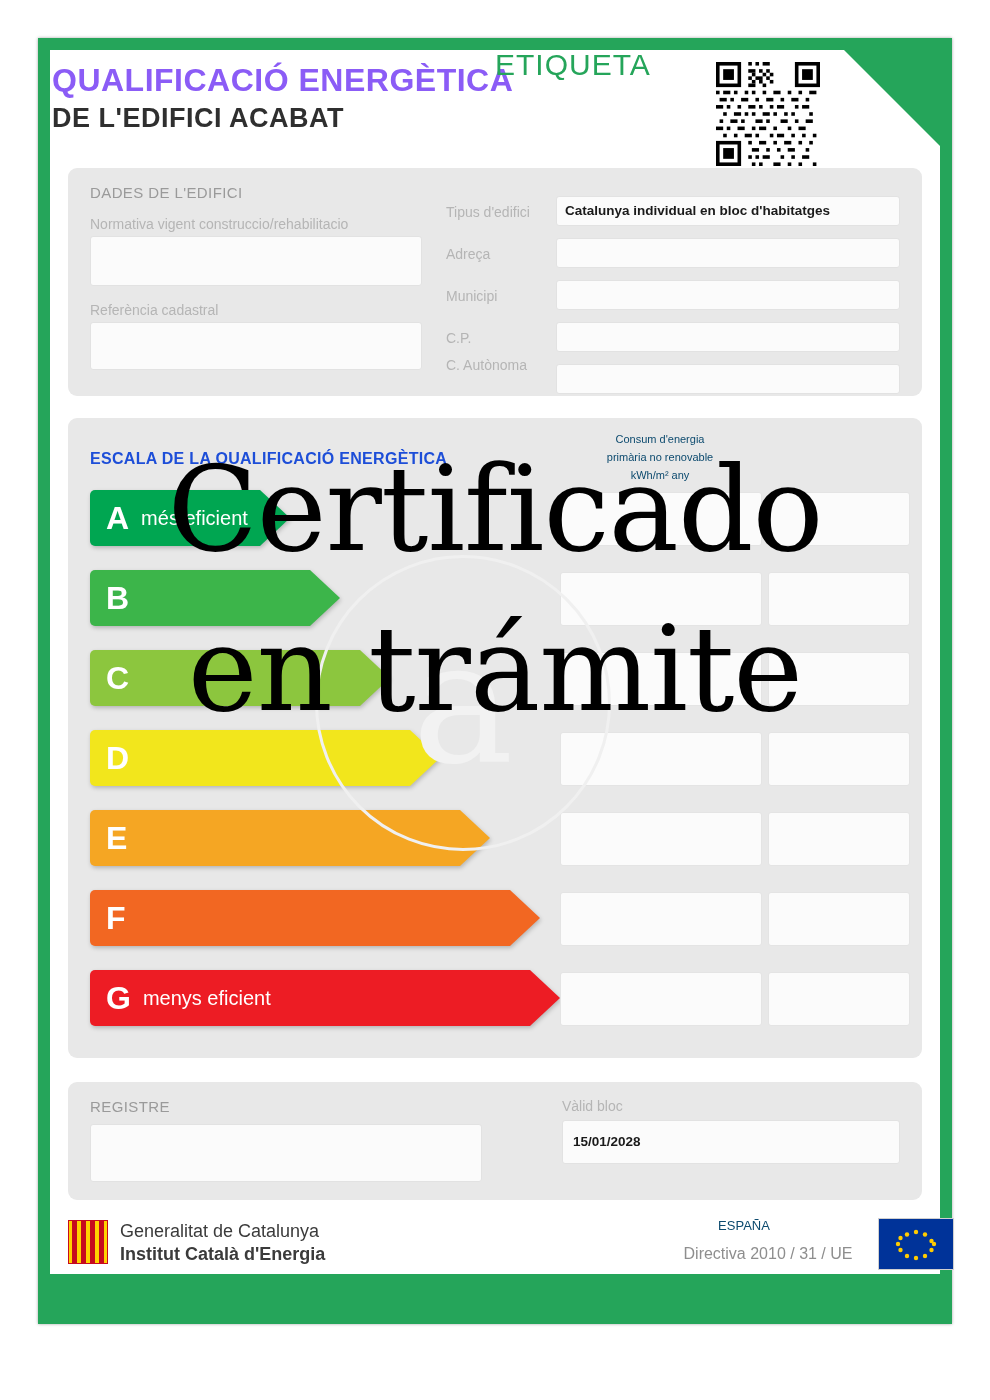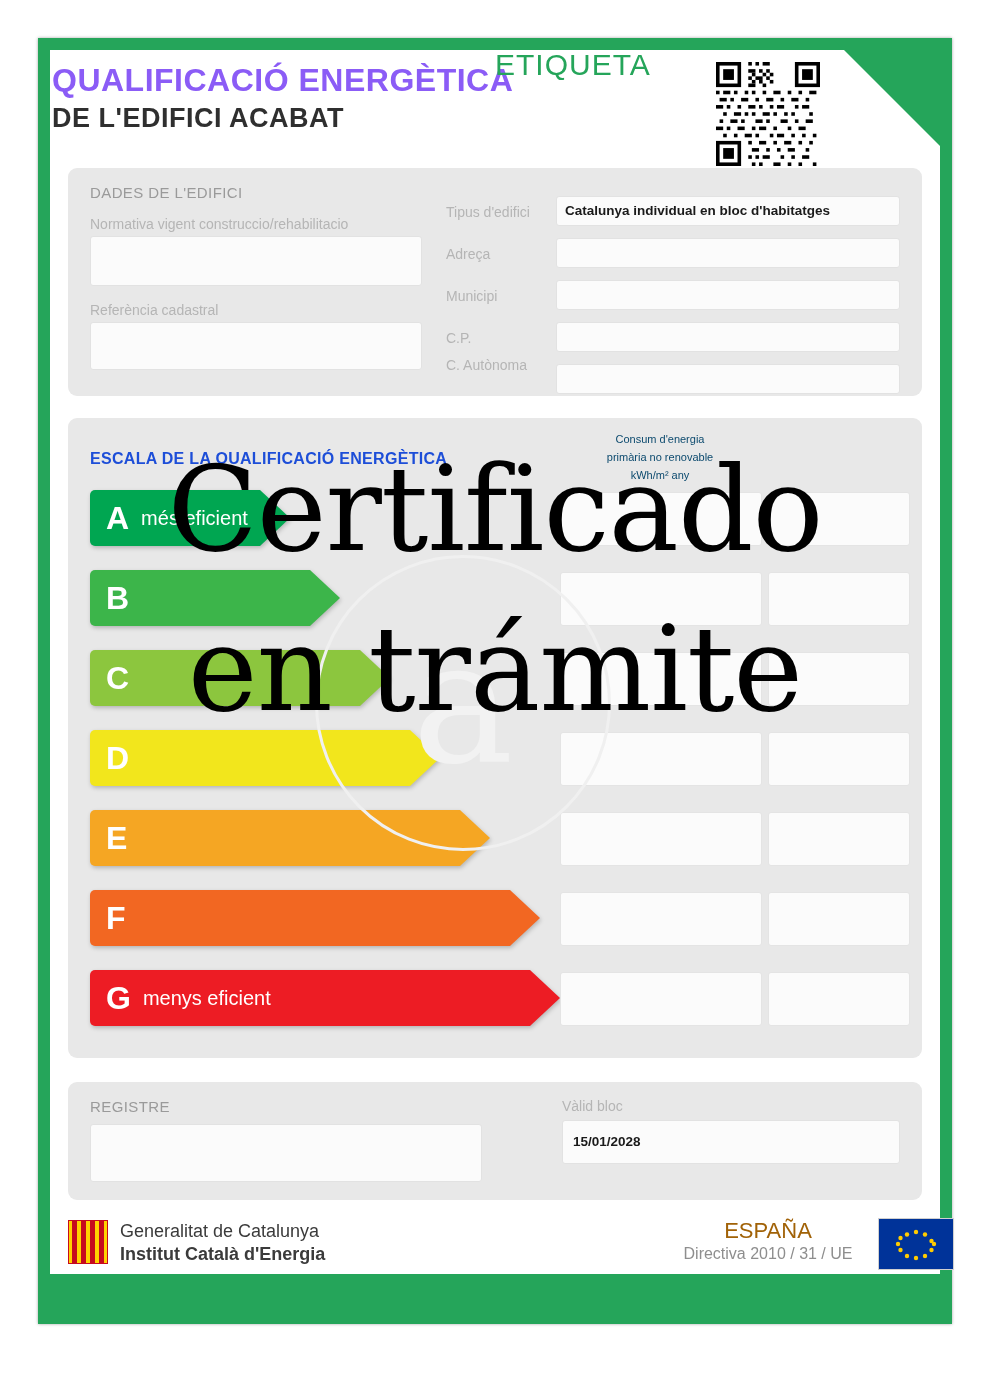--- a/index.html
+++ b/index.html
@@ -194,25 +194,25 @@
     color: #3b3b3b;
     line-height: 23px;
   }
   .gencat-logo {
     position: absolute;
     left: 0; top: 2px;
     width: 40px; height: 44px;
   }
   .espana {
     position: absolute;
-    left: 610px; top: 0px;
+    left: 586px; top: 0px;
     width: 180px;
     text-align: center;
-    font-size: 22px;
-    color: #a16207;
+    font-size: 13px;
+    color: #0c4a6e;
   }
   .directiva {
     position: absolute;
     left: 560px; top: 27px;
     width: 280px;
     text-align: center;
     font-size: 16px;
     color: #8e8e8e;
   }
   .eu-flag {

